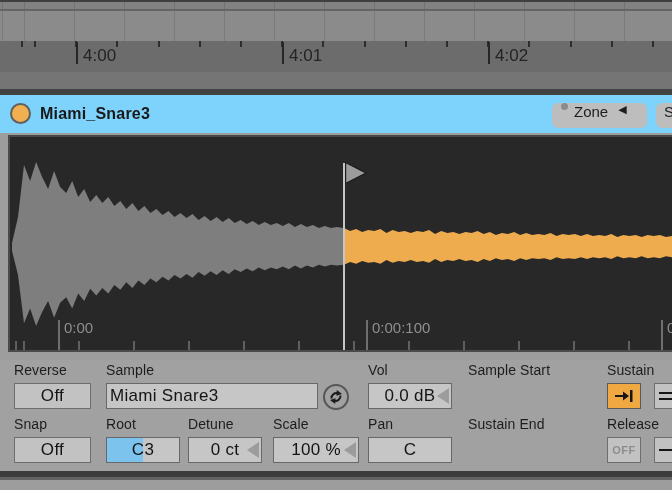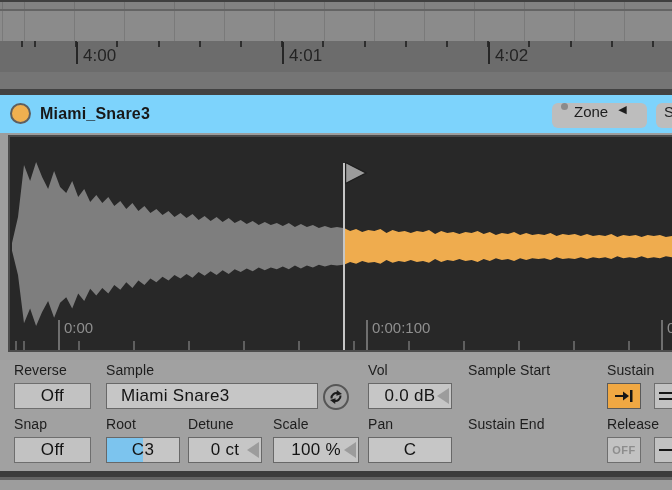--- a/index.html
+++ b/index.html
@@ -54,21 +54,21 @@
 
   
   #ctrl{left:0;top:360px;width:672px;height:111px;background:#a1a1a1;}
   .clabel{position:absolute;font-size:14px;color:#1d1d1d;white-space:nowrap;letter-spacing:.1px;}
   .row1l{top:2px;} .row2l{top:56px;}
   .fld,.btn{position:absolute;height:26px;box-sizing:border-box;display:flex;
     align-items:center;justify-content:center;font-size:17px;color:#141414;
     background:#c6c6c6;border:1px solid #686868;letter-spacing:.3px;}
   .btn{background:#c2c2c2;border-color:#6e6e6e;}
   .row1f{top:23px;} .row2f{top:77px;}
-  .fld.left{justify-content:flex-start;padding-left:14px;}
+  .fld.left{justify-content:flex-start;padding-left:3px;}
   .tri{position:absolute;right:2px;top:50%;transform:translateY(-50%);width:0;height:0;
     border-top:8px solid transparent;border-bottom:8px solid transparent;
     border-right:12px solid #9c9c9c;}
   #root-fld .hl{position:absolute;left:0;top:0;bottom:0;width:50%;background:#7cc4ee;}
   #root-fld span{position:relative;}
   #refresh-btn{position:absolute;left:323px;top:24px;width:26px;height:26px;
     border-radius:50%;border:2px solid #565656;box-sizing:border-box;
     display:flex;align-items:center;justify-content:center;background:transparent;}
   .modebtn{position:absolute;width:34px;height:26px;box-sizing:border-box;
     border:1px solid #5a5a5a;display:flex;align-items:center;justify-content:center;}

